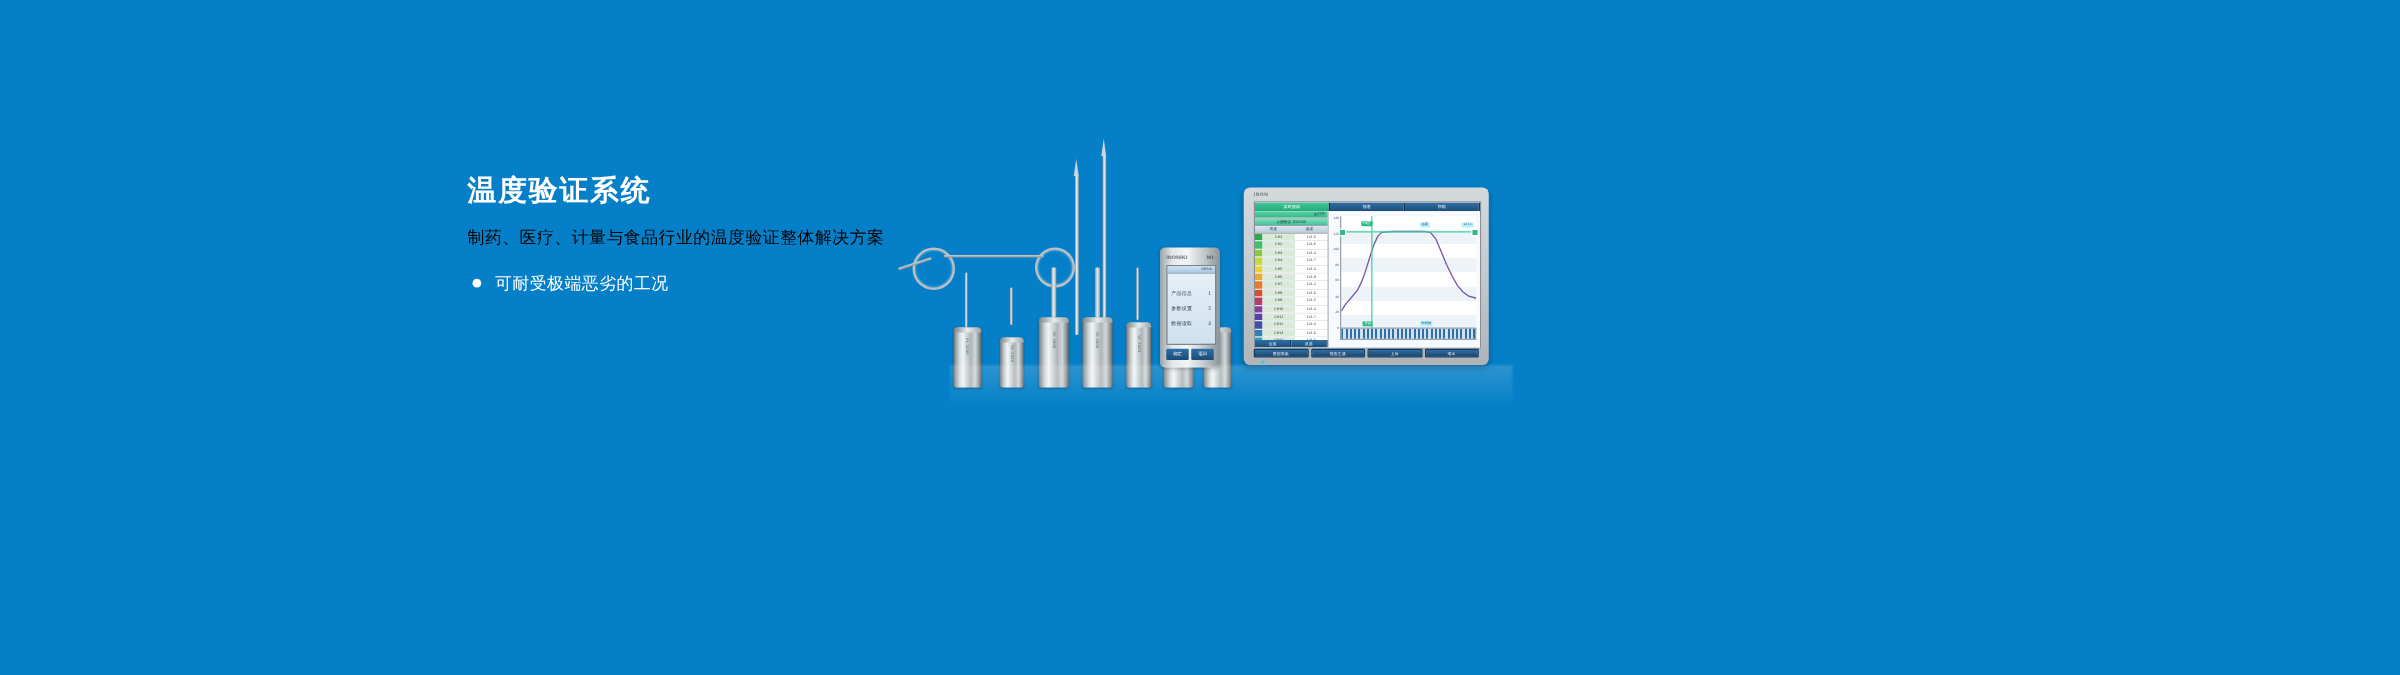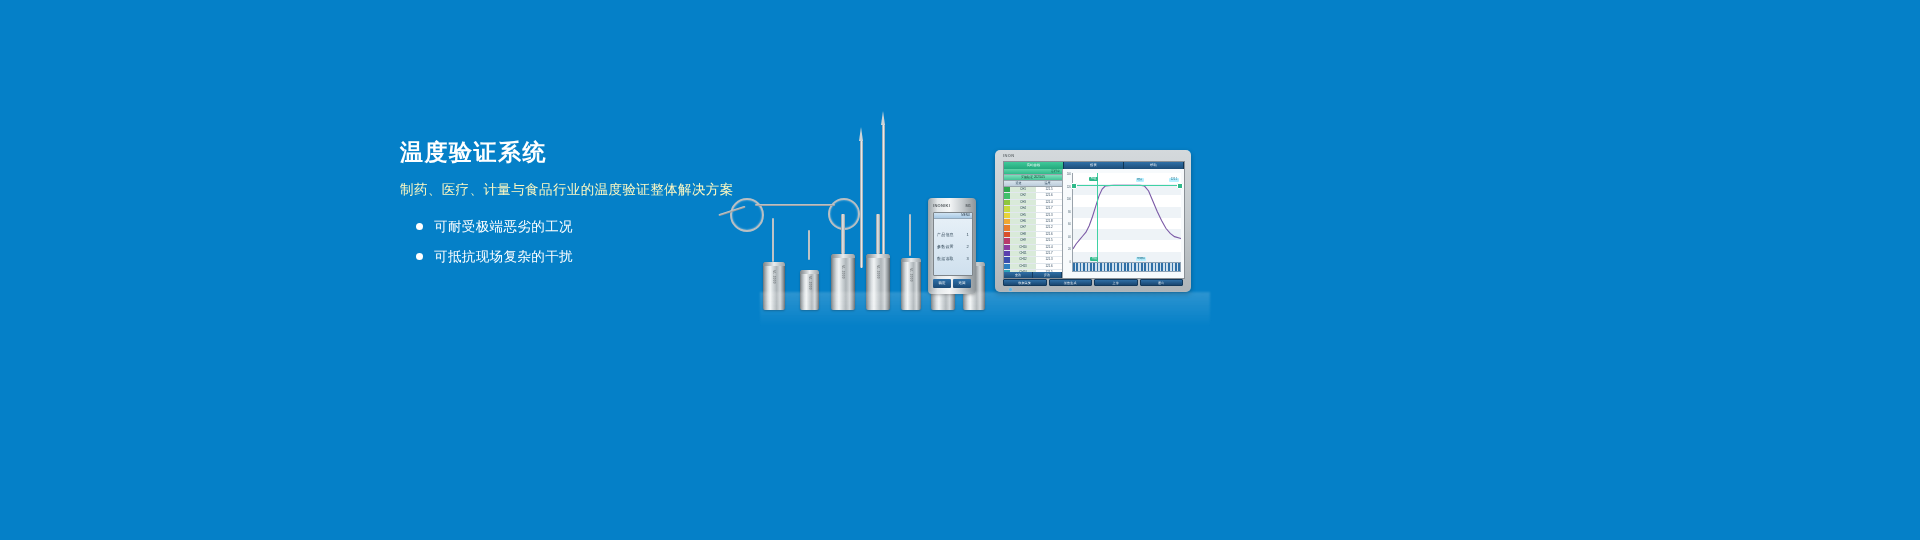--- a/index.html
+++ b/index.html
@@ -18,45 +18,45 @@
     position: relative;
     width: 1920px;
     height: 540px;
     background: #0580c8;
     overflow: hidden;
   }
 
   
   .copy {
     position: absolute;
-    left: 400px;
+    left: 374px;
     top: 138px;
     width: 420px;
     color: #ffffff;
   }
   .headline {
     font-size: 23px;
     font-weight: bold;
     letter-spacing: 1.5px;
     line-height: 1.25;
     margin: 0 0 14px 0;
     color: #ffffff;
   }
   .subhead {
     font-size: 13.5px;
     font-weight: normal;
     letter-spacing: 0.4px;
     line-height: 1.4;
     margin: 0 0 18px 0;
-    color: #fef9c3;
+    color: #000000;
     white-space: nowrap;
   }
   .bullets {
     list-style: none;
-    margin: 16px;
+    margin: 4px;
     padding: 0;
   }
   .bullet {
     display: flex;
     align-items: center;
     margin-bottom: 12px;
     font-size: 13.5px;
     letter-spacing: 0.4px;
     color: #ffffff;
     white-space: nowrap;
@@ -472,24 +472,20 @@
 
 <div class="banner">
 
   <div class="copy">
     <h1 class="headline">温度验证系统</h1>
     <p class="subhead">制药、医疗、计量与食品行业的温度验证整体解决方案</p>
     <ul class="bullets">
       <li class="bullet">
         <span class="dot"></span>
         <span>可耐受极端恶劣的工况</span>
-      </li>
-      <li class="bullet">
-        <span class="dot"></span>
-        <span>可抵抗现场复杂的干扰</span>
       </li>
     </ul>
   </div>
 
   <div class="product-stage">
 
     <div class="coil" style="left:30px; top:88px; width:30px; height:30px;"></div>
     <div class="cable" style="left:18px; top:100px; width:28px; transform:rotate(-18deg);"></div>
     <div class="coil" style="left:128px; top:88px; width:28px; height:28px;"></div>
     <div class="cable" style="left:55px; top:94px; width:80px;"></div>

